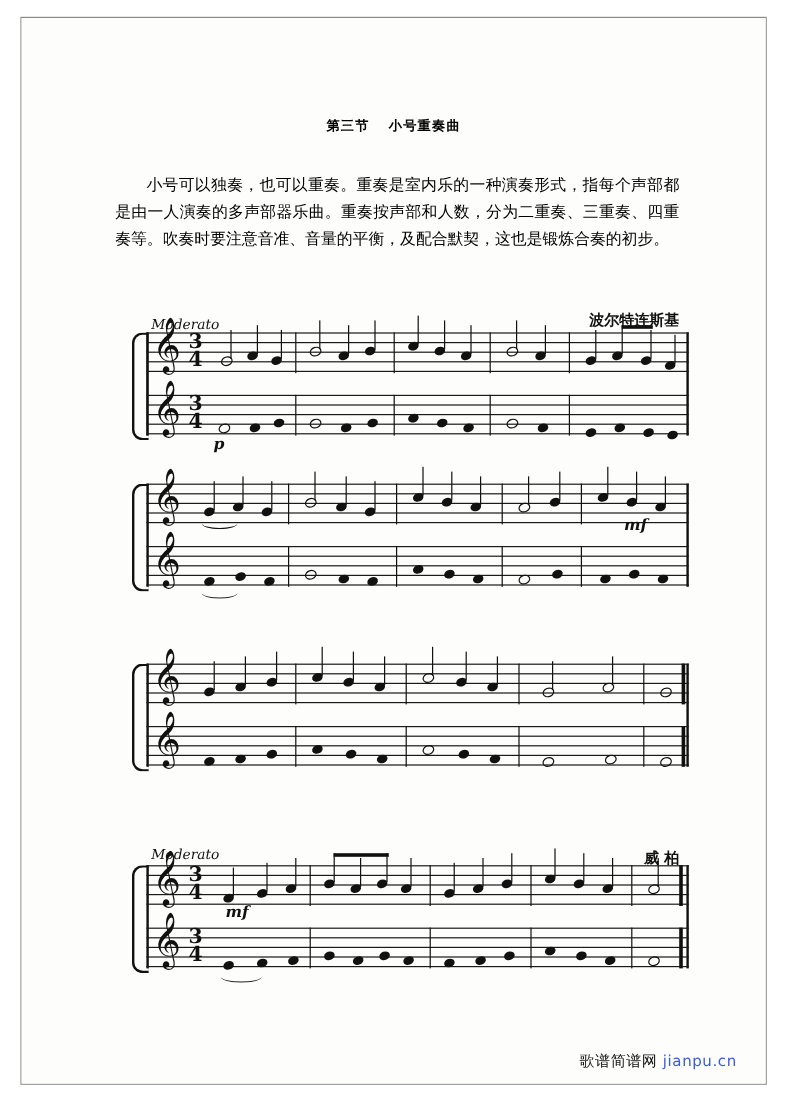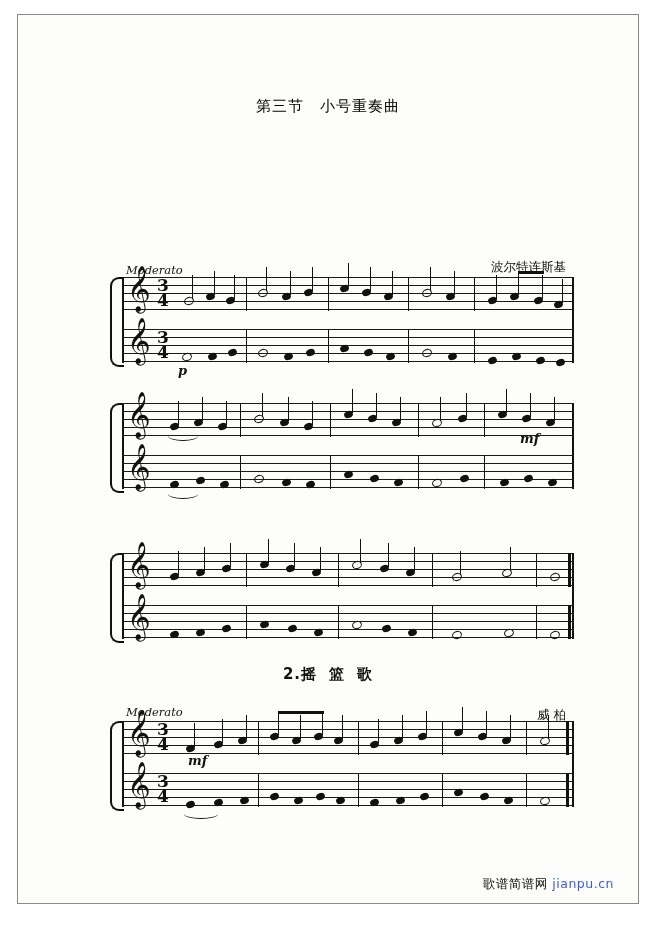--- a/index.html
+++ b/index.html
@@ -35,22 +35,22 @@
     background: #fdfdfb;
   }
 
   .section-title {
     position: absolute;
     left: 0;
     top: 82px;
     width: 620px;
     text-align: center;
     font-family: "DejaVu Sans", sans-serif;
-    font-weight: normal;
-    font-size: 15px;
+    font-weight: bold;
+    font-size: 11px;
     letter-spacing: 1px;
     color: #000;
   }
   .section-title .gap { display:inline-block; width: 16px; }
 
   .body-text {
     position: absolute;
     left: 78px;
     top: 116px;
     width: 470px;
@@ -71,21 +71,21 @@
   }
   .piece-title .sp { display:inline-block; width: 12px; }
 
   #piece1-title { top: 204px; }
   #piece2-title { top: 650px; }
 
   .composer {
     position: absolute;
     right: 72px;
     font-size: 12.5px;
-    font-weight: normal;
+    font-weight: bold;
   }
   #composer1 { top: 244px; }
   #composer2 { top: 692px; }
 
   .tempo {
     position: absolute;
     font-size: 11.5px;
     font-style: italic;
     font-family: "DejaVu Serif", serif;
   }
@@ -234,27 +234,25 @@
 <body>
 
 <div class="page">
   <div class="page-frame"></div>
   <div class="paper">
 
     <div class="section-title">
       <span>第三节</span><span class="gap"></span><span>小号重奏曲</span>
     </div>
 
+    <p class="body-text">小号可以独奏，也可以重奏。重奏是室内乐的一种演奏形式，指每个声部都是由一人演奏的多声部器乐曲。重奏按声部和人数，分为二重奏、三重奏、四重奏等。吹奏时要注意音准、音量的平衡，及配合默契，这也是锻炼合奏的初步。</p>
 
     <div class="composer" id="composer1">波尔特连斯基</div>
     <div class="tempo" id="tempo1">Moderato</div>
 
-    <div class="piece-title" id="piece2-title">
-      <span>2.</span><span>摇</span><span class="sp"></span><span>篮</span><span class="sp"></span><span>歌</span>
-    </div>
     <div class="composer" id="composer2">威 柏</div>
     <div class="tempo" id="tempo2">Moderato</div>
 
 
     <div class="watermark">
       <span class="cn">歌谱简谱网</span>
       <span class="dom">jianpu.cn</span>
     </div>
 
     <div class="system" id="sys1" style="top:262px;">

